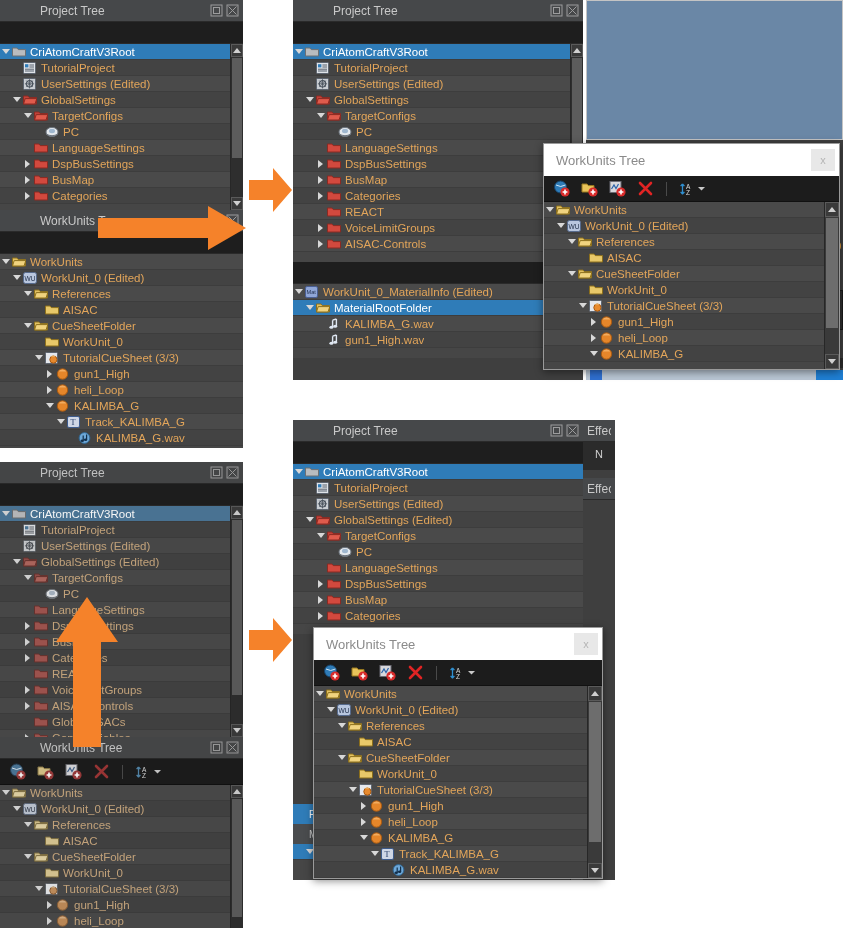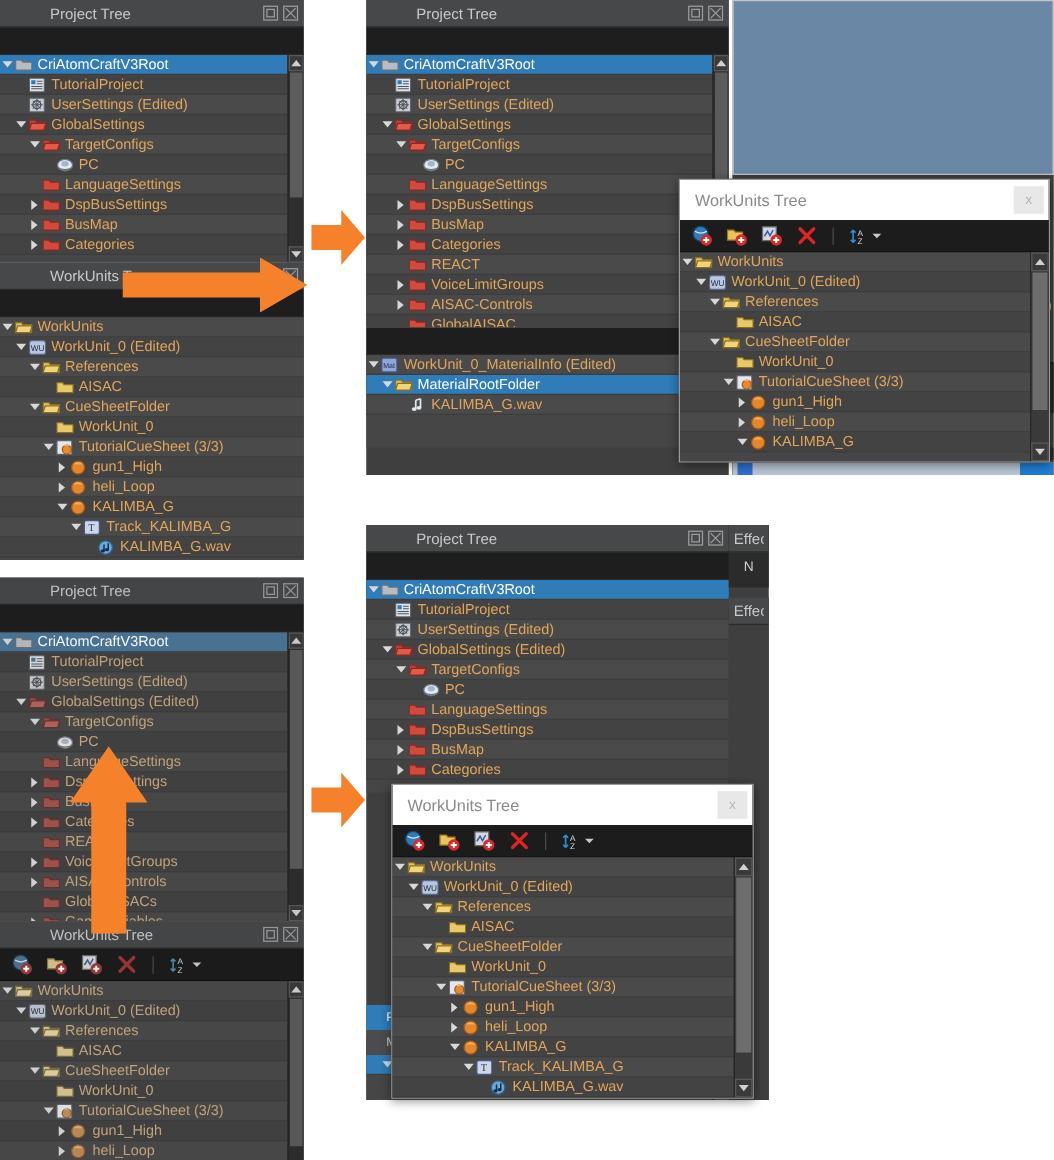--- a/index.html
+++ b/index.html
@@ -587,30 +587,20 @@
           <span class="tw">
             <span class="arrow-r"></span>
           </span>
           <span class="ic">
             <svg width="14" height="11" viewBox="0 0 14 11">
               <path d="M0.5 2 H5 L6.3 3.6 H13.5 V10 H0.5 Z" fill="#d2493e" stroke="#8b2a22"></path>
             </svg>
           </span>
           <span class="lbl">AISAC-Controls</span>
         </div>
-        <div class="trow" style="background: rgb(67, 67, 67);">
-          <span style="flex: 0 0 auto; width: 22px;"></span>
-          <span class="tw"></span>
-          <span class="ic">
-            <svg width="14" height="11" viewBox="0 0 14 11">
-              <path d="M0.5 2 H5 L6.3 3.6 H13.5 V10 H0.5 Z" fill="#d2493e" stroke="#8b2a22"></path>
-            </svg>
-          </span>
-          <span class="lbl">GlobalAISAC</span>
-        </div>
       </div>
     <div class="vsb" style="top:44px;">
       <div class="btn">
           <span class="sb-up"></span>
         </div>
       <div class="thumb" style="top:14px; height:105px;"></div>
       <div class="btn bot">
           <span class="sb-dn"></span>
         </div>
     </div>
@@ -650,20 +640,33 @@
           <span class="tw"></span>
           <span class="ic">
             <svg width="13" height="12" viewBox="0 0 13 12">
               <path d="M9.4 1 V8 M5.6 2.2 V9" stroke="#dfe7f2" stroke-width="1.4"></path>
               <path d="M5.6 2.2 L9.4 1" stroke="#dfe7f2" stroke-width="1.4"></path>
               <ellipse cx="4.4" cy="9.2" rx="2" ry="1.5" fill="#dfe7f2"></ellipse>
               <ellipse cx="8.2" cy="8.2" rx="2" ry="1.5" fill="#dfe7f2"></ellipse>
             </svg>
           </span>
           <span class="lbl">KALIMBA_G.wav</span>
+        </div>
+        <div class="trow" style="background: rgb(67, 67, 67);">
+          <span style="flex: 0 0 auto; width: 22px;"></span>
+          <span class="tw"></span>
+          <span class="ic">
+            <svg width="13" height="12" viewBox="0 0 13 12">
+              <path d="M9.4 1 V8 M5.6 2.2 V9" stroke="#dfe7f2" stroke-width="1.4"></path>
+              <path d="M5.6 2.2 L9.4 1" stroke="#dfe7f2" stroke-width="1.4"></path>
+              <ellipse cx="4.4" cy="9.2" rx="2" ry="1.5" fill="#dfe7f2"></ellipse>
+              <ellipse cx="8.2" cy="8.2" rx="2" ry="1.5" fill="#dfe7f2"></ellipse>
+            </svg>
+          </span>
+          <span class="lbl">gun1_High.wav</span>
         </div>
       </div>
   </div>
 
   <div class="dlg" style="left:543px; top:143px; width:297px; height:227px;">
     <div class="dlg-title">
       <span class="t">WorkUnits Tree</span>
       <span class="dlg-close">x</span>
     </div>
     <div class="dlg-toolbar">

